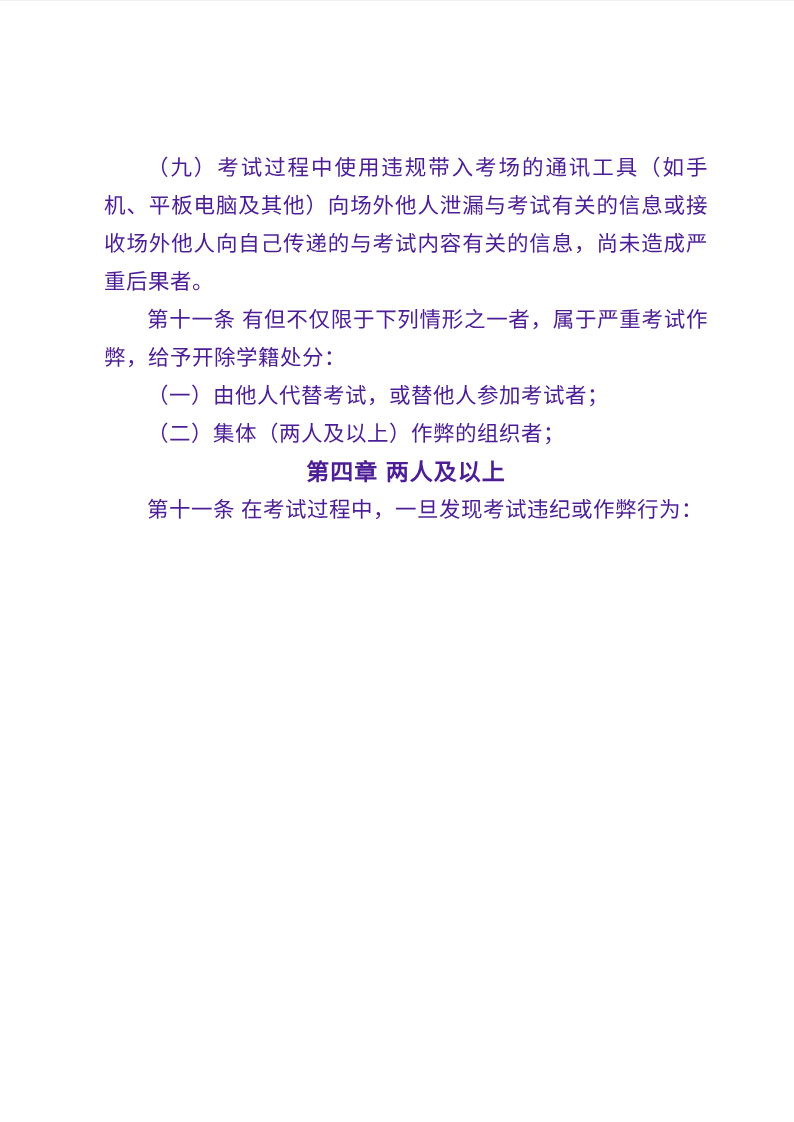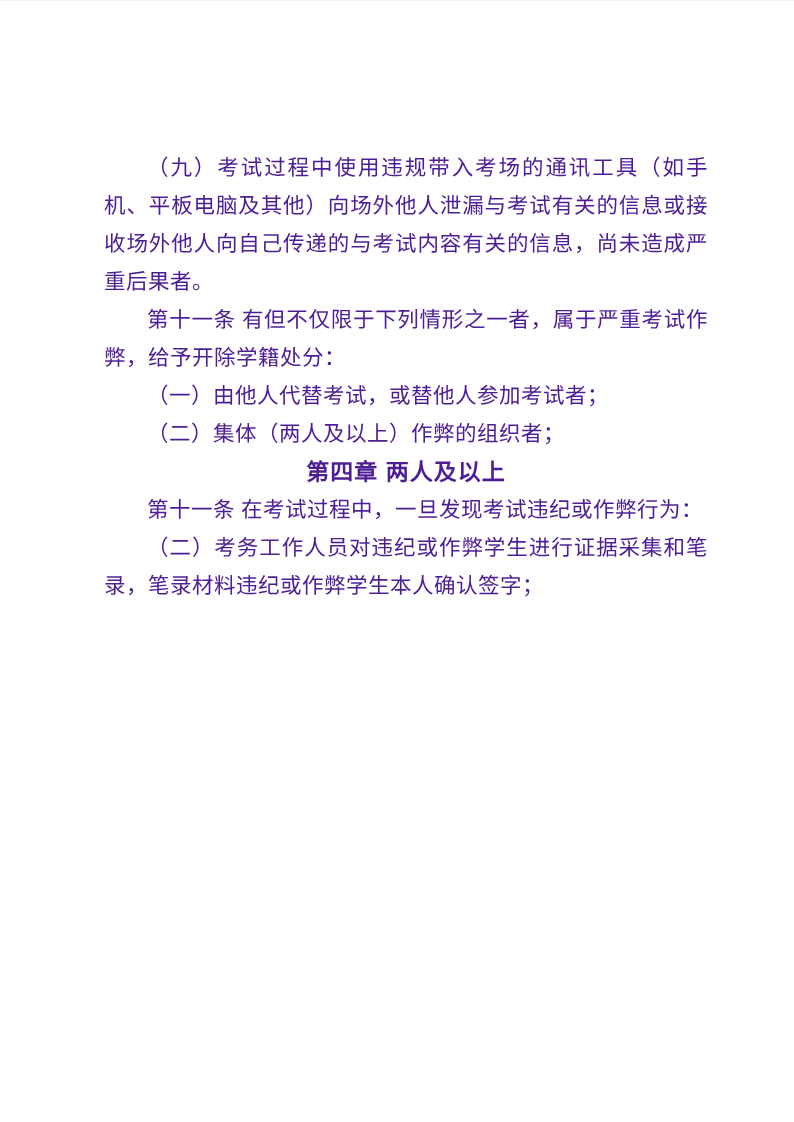--- a/index.html
+++ b/index.html
@@ -57,16 +57,15 @@
 
   <p class="para">（二）集体（两人及以上）作弊的组织者；</p>
 
 
 
   <h2 class="chapter-heading">第四章 两人及以上</h2>
 
   <p class="para"><span class="lead">第十一条</span><span> 在考试过程中，一旦发现考试违纪或作弊行为：</span></p>
 
 
-  <p class="para">（二）考务工作人员对违纪或作弊学生进行证据采集和笔录，笔录材料违纪或作弊学生本人确认签字；</p>
 
 
 </div>
 
 </body></html>

